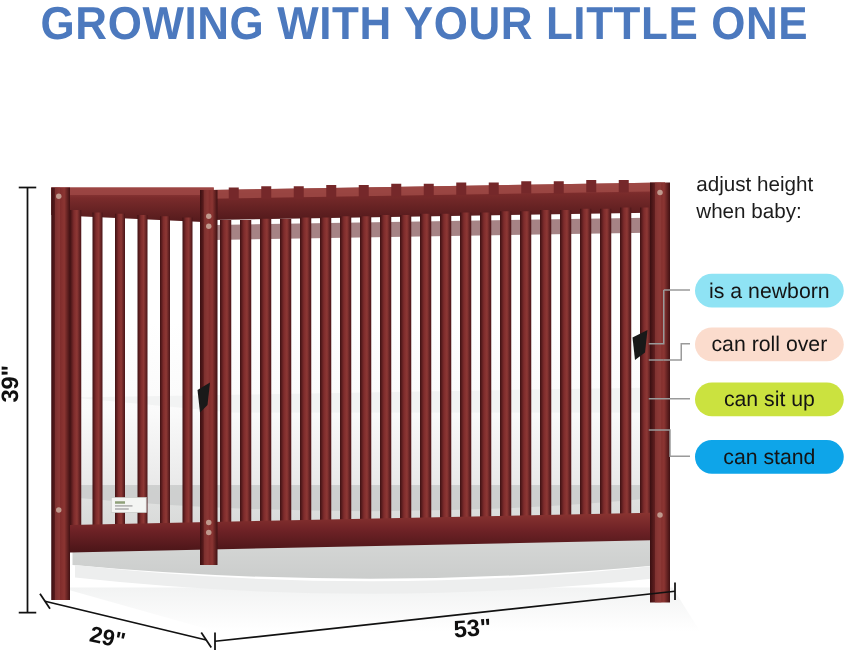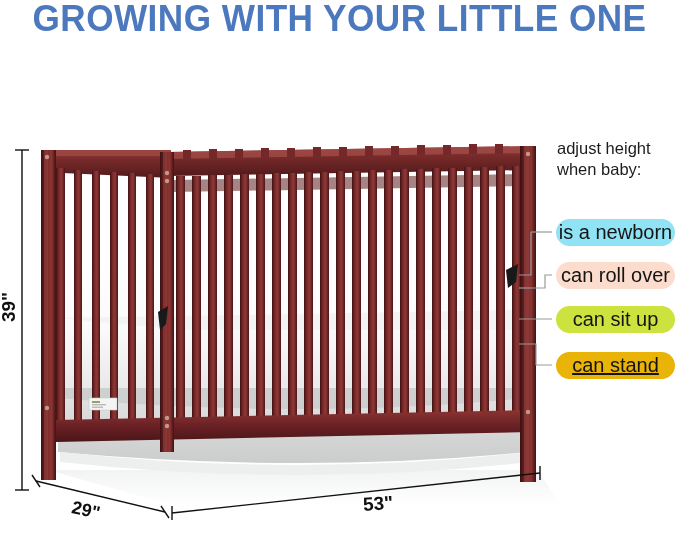--- a/index.html
+++ b/index.html
@@ -55,21 +55,21 @@
   }
   .pill {
     position: absolute;
     left: 556px;
     width: 119px;
     height: 27px;
     border-radius: 14px;
     display: flex;
     align-items: center;
     justify-content: center;
-    font-size: 20px;
+    font-size: 17px;
     color: #141414;
     font-family: "Liberation Sans", sans-serif;
     white-space: nowrap;
   }
   #pill-newborn  { top: 219px; }
   #pill-rollover { top: 262px; }
   #pill-situp    { top: 306px; }
   #pill-stand    { top: 352px; }
 
   
@@ -313,21 +313,21 @@
 
   <div class="pill" id="pill-newborn" style="background: rgb(143, 227, 244);">
     <span>is a newborn</span>
   </div>
   <div class="pill" id="pill-rollover" style="background: rgb(251, 220, 205);">
     <span>can roll over</span>
   </div>
   <div class="pill" id="pill-situp" style="background: rgb(203, 226, 63); align-items: center;">
     <span>can sit up</span>
   </div>
-  <div class="pill" id="pill-stand" style="background: #eab308; text-decoration: underline;">
+  <div class="pill" id="pill-stand" style="background: #0ea5e9;">
     <span>can stand</span>
   </div>
 
   <div class="dim-text" id="dim-height">39"</div>
   <div class="dim-text" id="dim-depth">29"</div>
   <div class="dim-text" id="dim-width">53"</div>
 
 </div>
 
 </body></html>

